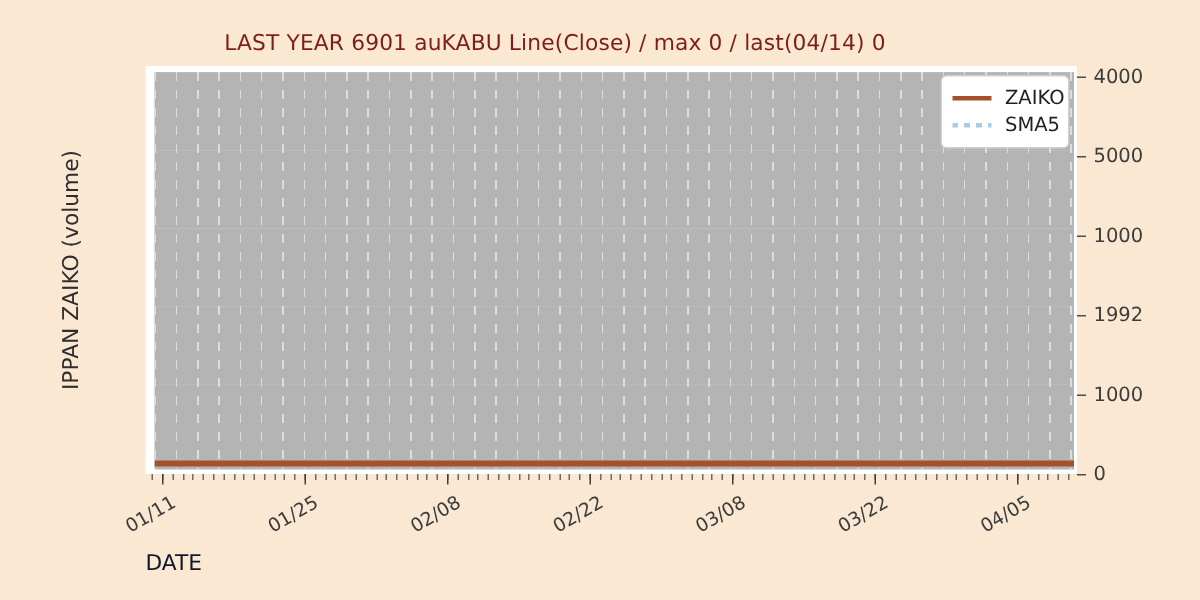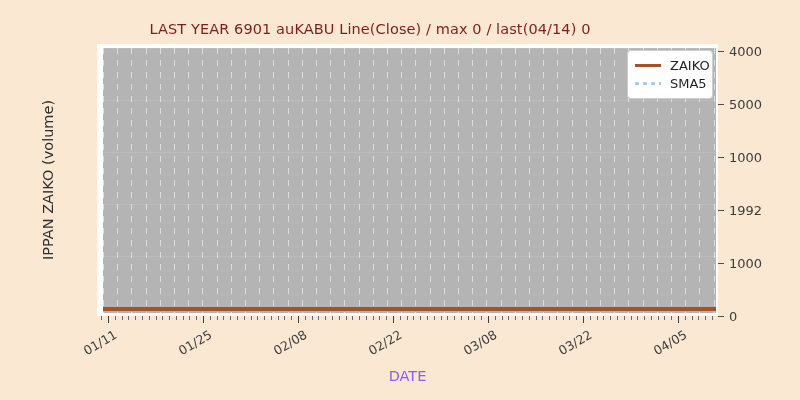--- a/index.html
+++ b/index.html
@@ -165,23 +165,23 @@
     transform-origin: right top;
     text-align: right;
   }
 
   
   #x-axis-title {
     position: absolute;
     left: 97px;
     top: 368px;
     width: 621px;
-    text-align: center;
+    text-align: left;
     font-size: 14.5px;
-    color: #8b5cf6;
+    color: #0f172a;
   }
   #y-axis-title {
     position: absolute;
     left: -62px;
     top: 172px;
     width: 220px;
     text-align: center;
     font-size: 14.5px;
     color: #2e2e2e;
     transform: rotate(-90deg);

